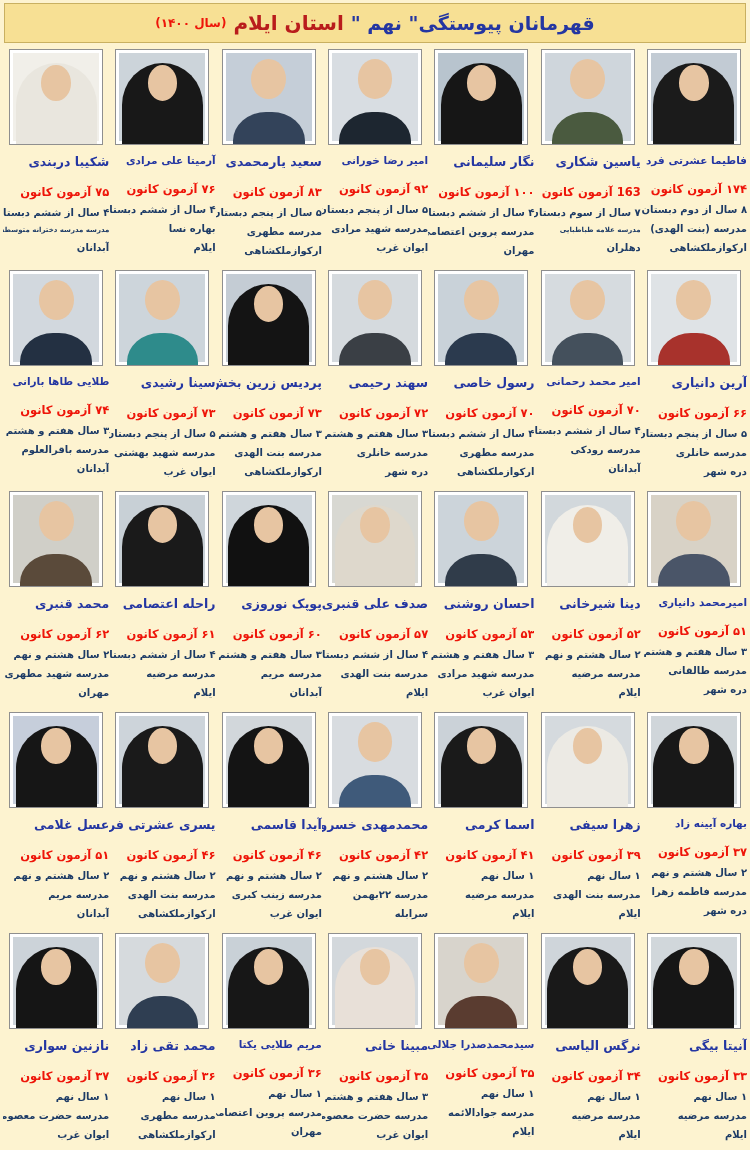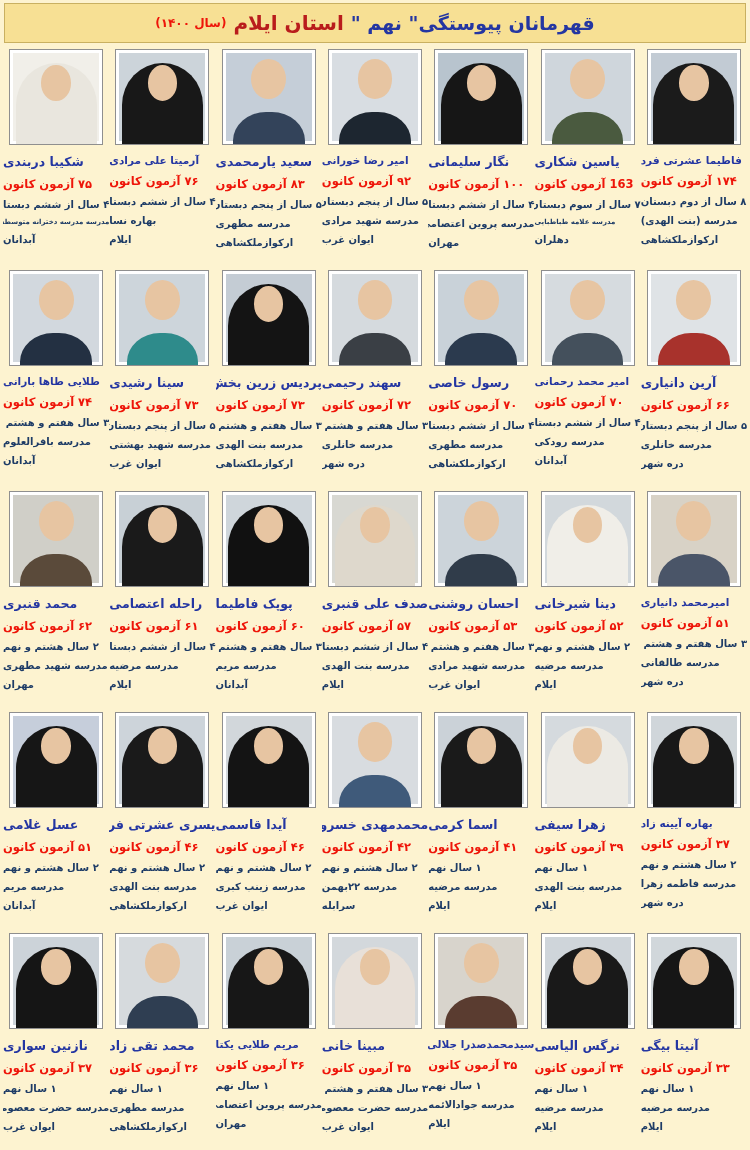--- a/index.html
+++ b/index.html
@@ -30,21 +30,21 @@
   .header .t-year  { color: #ee1509; font-size: 12px; }
 
   
   .grid {
     display: grid;
     grid-template-columns: repeat(7, 1fr);
     direction: rtl;
   }
   .card {
     height: 221px;
-    text-align: left;
+    text-align: right;
     padding-top: 4px;
     overflow: hidden;
   }
 
   
   .photo {
     --bg: #ccd4da;
     --garment: #1a1a1a;
     width: 94px; height: 96px;
     margin: 0 auto;
@@ -79,21 +79,21 @@
   }
 
   
   .name {
     color: #2436a2; font-size: 12.5px;
     margin-top: 9px; white-space: nowrap;
   }
   .name.small { font-size: 10.5px; }
   .tests {
     color: #ee1509; font-size: 11.5px;
-    margin-top: 8px; white-space: nowrap;
+    margin-top: 16px; white-space: nowrap;
   }
   .years, .school, .city {
     color: #1d3b66; font-size: 10px;
     margin-top: 8px; white-space: nowrap;
   }
   .school.small { font-size: 7px; }
 </style>
 </head>
 <body>
 
@@ -263,21 +263,21 @@
     <div class="photo figure-girl" style="--bg: #d8d8d2; --garment: #ded8cc;"></div>
     <div class="name">صدف علی قنبری</div>
     <div class="tests">۵۷ آزمون کانون</div>
     <div class="years">۴ سال از ششم دبستان</div>
     <div class="school">مدرسه بنت الهدی</div>
     <div class="city">ایلام</div>
   </div>
 
   <div class="card">
     <div class="photo figure-girl" style="--bg: #cfd6db; --garment: #111111;"></div>
-    <div class="name">پوپک فاطیما</div>
+    <div class="name">پوپک نوروزی</div>
     <div class="tests">۶۰ آزمون کانون</div>
     <div class="years">۳ سال هفتم و هشتم و نهم</div>
     <div class="school">مدرسه مریم</div>
     <div class="city">آبدانان</div>
   </div>
 
   <div class="card">
     <div class="photo figure-girl" style="--bg: #c8d0d6; --garment: #1a1a1a;"></div>
     <div class="name">راحله اعتصامی</div>
     <div class="tests">۶۱ آزمون کانون</div>

